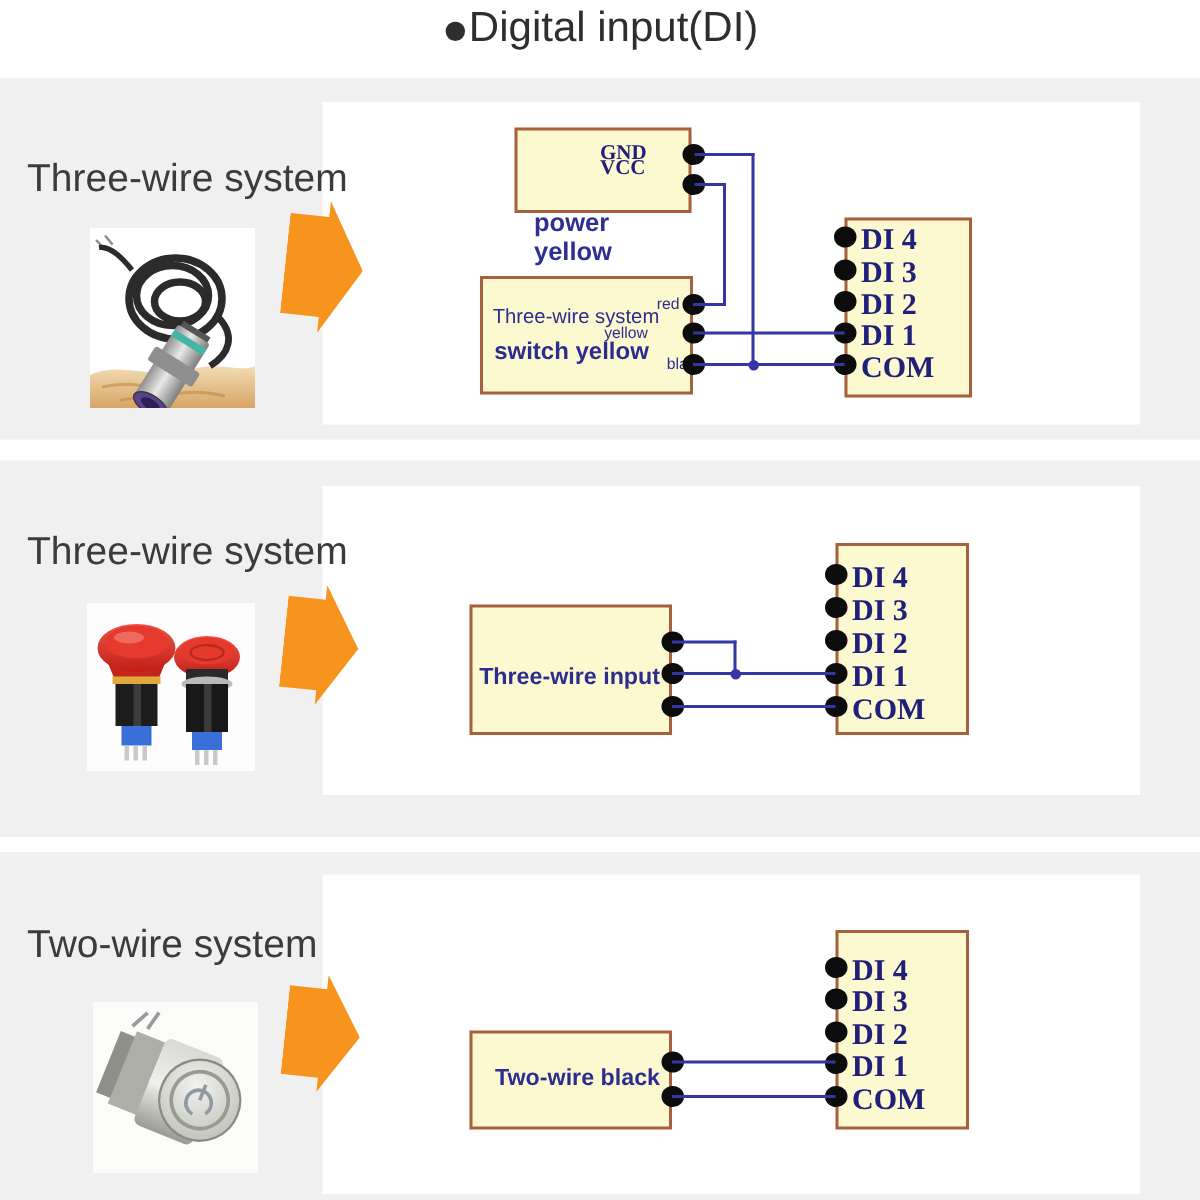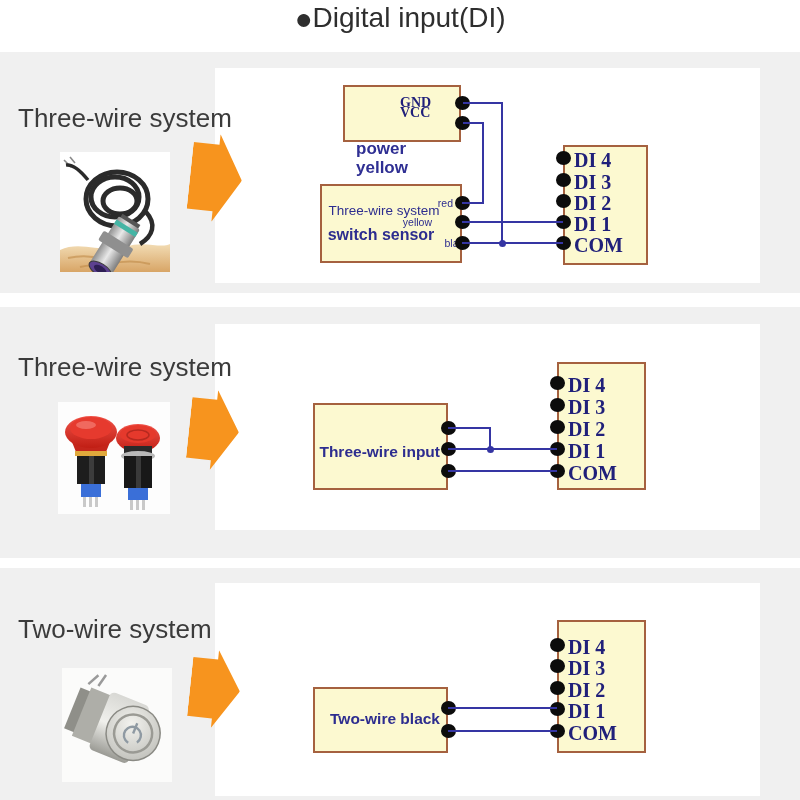--- a/index.html
+++ b/index.html
@@ -96,21 +96,21 @@
       <div>power</div>
       <div>yellow</div>
     </div>
     <div class="serif-lab ps-term" style="left:400px;top:95px;width:55px">GND</div>
     <div class="serif-lab ps-term" style="left:400px;top:105px;width:55px">VCC</div>
     <div class="dot" style="left:455px;top:96px"></div>
     <div class="dot" style="left:455px;top:116px"></div>
 
     <div class="ybox" style="left:320px;top:184px;width:142px;height:79px"></div>
     <div class="sensor-l1" style="left:322px;top:203px;width:124px">Three-wire system</div>
-    <div class="sensor-l2" style="left:322px;top:226px;width:118px">switch sensor</div>
+    <div class="sensor-l2" style="left:322px;top:226px;width:118px">switch yellow</div>
     <div class="wire-lab" style="left:395px;top:197px;width:58px">red</div>
     <div class="wire-lab" style="left:372px;top:216px;width:60px">yellow</div>
     <div class="wire-lab" style="left:411px;top:237px;width:58px">black</div>
     <div class="dot" style="left:455px;top:196px"></div>
     <div class="dot" style="left:455px;top:215px"></div>
     <div class="dot" style="left:455px;top:236px"></div>
 
     <div class="ybox" style="left:563px;top:145px;width:85px;height:120px"></div>
     <div class="dot" style="left:556px;top:151px"></div>
     <div class="dot" style="left:556px;top:173px"></div>

